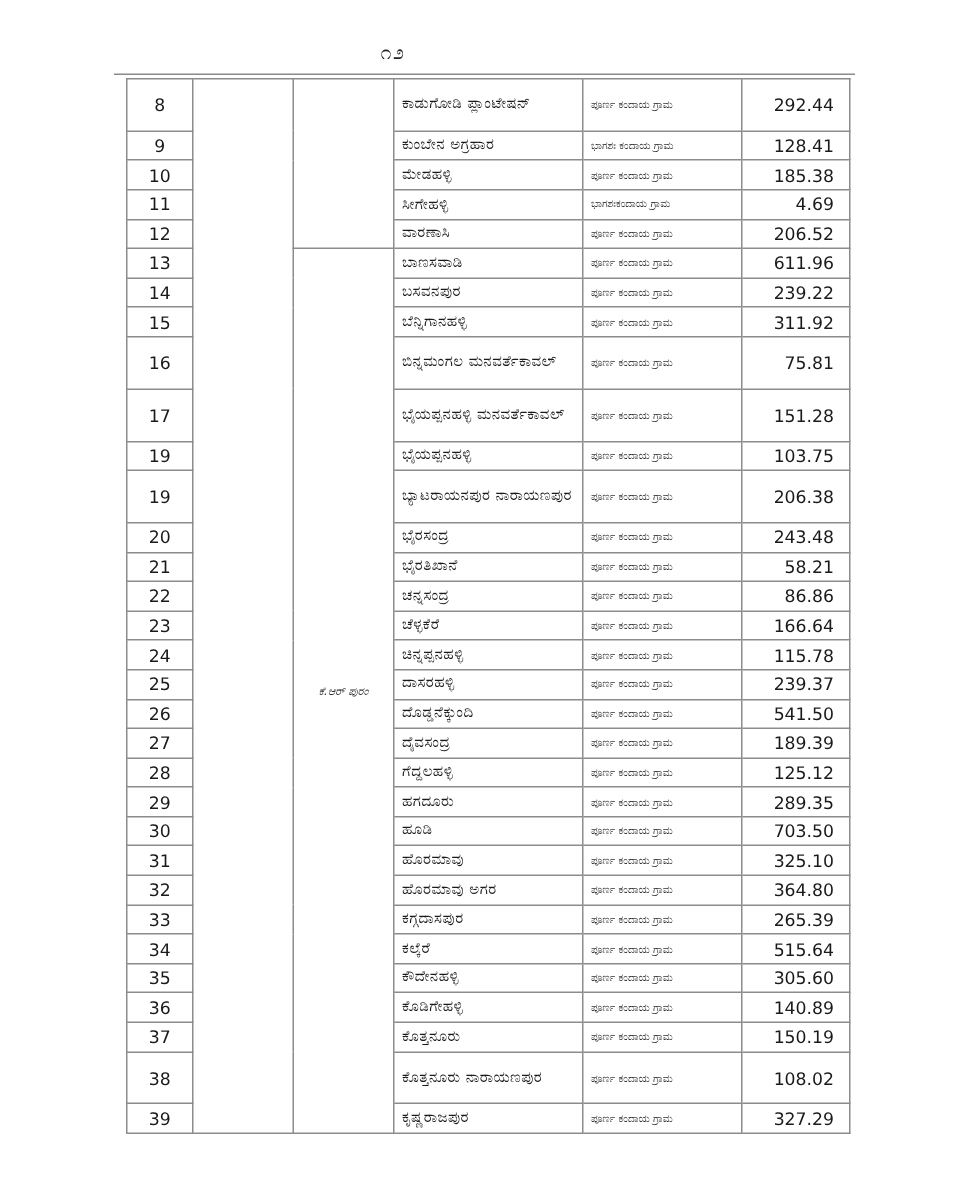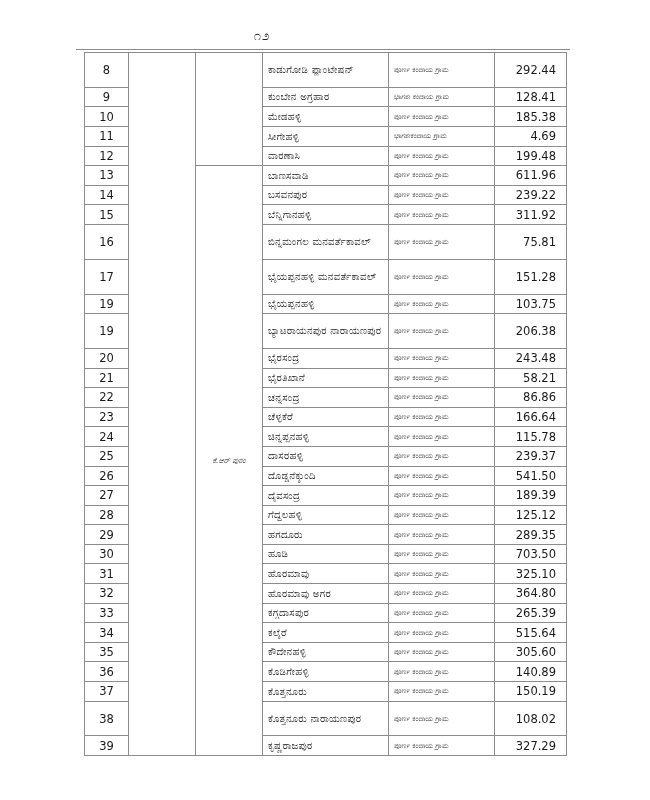--- a/index.html
+++ b/index.html
@@ -127,21 +127,21 @@
       <tr class="single">
         <td class="sl">11</td>
         <td class="village">ಸೀಗೇಹಳ್ಳಿ</td>
         <td class="vtype">ಭಾಗಶಃಕಂದಾಯ ಗ್ರಾಮ</td>
         <td class="area">4.69</td>
       </tr>
       <tr class="single">
         <td class="sl">12</td>
         <td class="village">ವಾರಣಾಸಿ</td>
         <td class="vtype">ಪೂರ್ಣ ಕಂದಾಯ ಗ್ರಾಮ</td>
-        <td class="area">199.48</td>
+        <td class="area">206.52</td>
       </tr>
       <tr class="single">
         <td class="sl">13</td>
         <td class="hobli" rowspan="27">ಕೆ.ಆರ್ ಪುರಂ</td>
         <td class="village">ಬಾಣಸವಾಡಿ</td>
         <td class="vtype">ಪೂರ್ಣ ಕಂದಾಯ ಗ್ರಾಮ</td>
         <td class="area">611.96</td>
       </tr>
       <tr class="single">
         <td class="sl">14</td>

